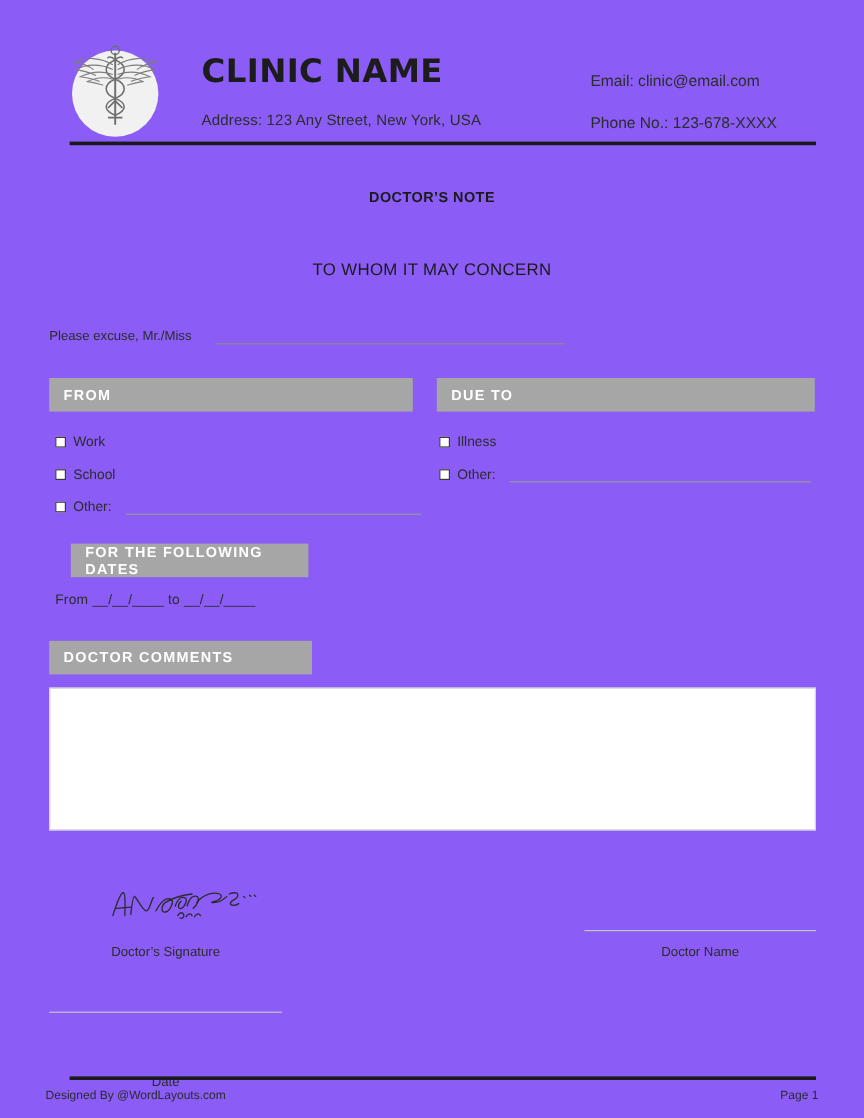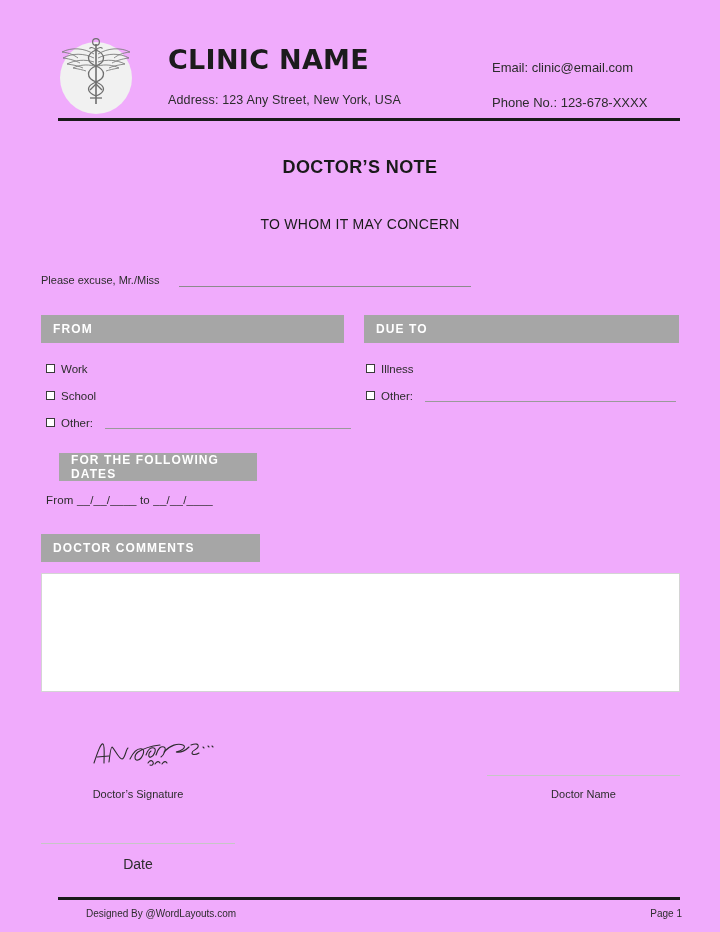--- a/index.html
+++ b/index.html
@@ -11,21 +11,21 @@
     width: 720px; height: 932px;
     font-family: "Liberation Sans", sans-serif;
     color: #231f20;
     position: relative;
     overflow: hidden;
   }
   .page {
     position: absolute;
     left: 0; top: 0;
     width: 720px; height: 932px;
-    background: #f0abfc;
+    background: #8b5cf6;
   }
 
   
   .header {
     position: absolute;
     left: 0; top: 0;
     width: 720px; height: 118px;
   }
   .logo-wrap {
     position: absolute;
@@ -78,21 +78,21 @@
     width: 622px; height: 3px;
     background: #1a1a1a;
   }
 
   
   .doc-title {
     position: absolute;
     left: 0; top: 157px;
     width: 720px;
     text-align: center;
-    font-size: 18px;
+    font-size: 12px;
     font-weight: bold;
     letter-spacing: 0.4px;
     color: #1a1a1a;
   }
   .doc-subtitle {
     position: absolute;
     left: 0; top: 216px;
     width: 720px;
     text-align: center;
     font-size: 14px;
@@ -213,40 +213,39 @@
     color: #2c2c2c;
   }
   .date-line {
     position: absolute;
     left: 41px; top: 843px;
     width: 194px;
     border-bottom: 1px solid #c6c6c6;
   }
   .date-caption {
     position: absolute;
-    left: 41px; top: 856px;
+    left: 41px; top: 896px;
     width: 194px;
     text-align: center;
-    font-size: 14px;
+    font-size: 11px;
     color: #2c2c2c;
   }
 
   
   .footer-rule {
     position: absolute;
     left: 58px; top: 897px;
     width: 622px; height: 2.5px;
     background: #1a1a1a;
   }
   .footer-left {
     position: absolute;
     left: 38px; top: 908px;
     font-size: 10px;
     color: #2c2c2c;
-    margin-left: 48px;
   }
   .footer-right {
     position: absolute;
     right: 38px; top: 908px;
     font-size: 10px;
     color: #2c2c2c;
   }
 </style>
 </head>
 <body>

